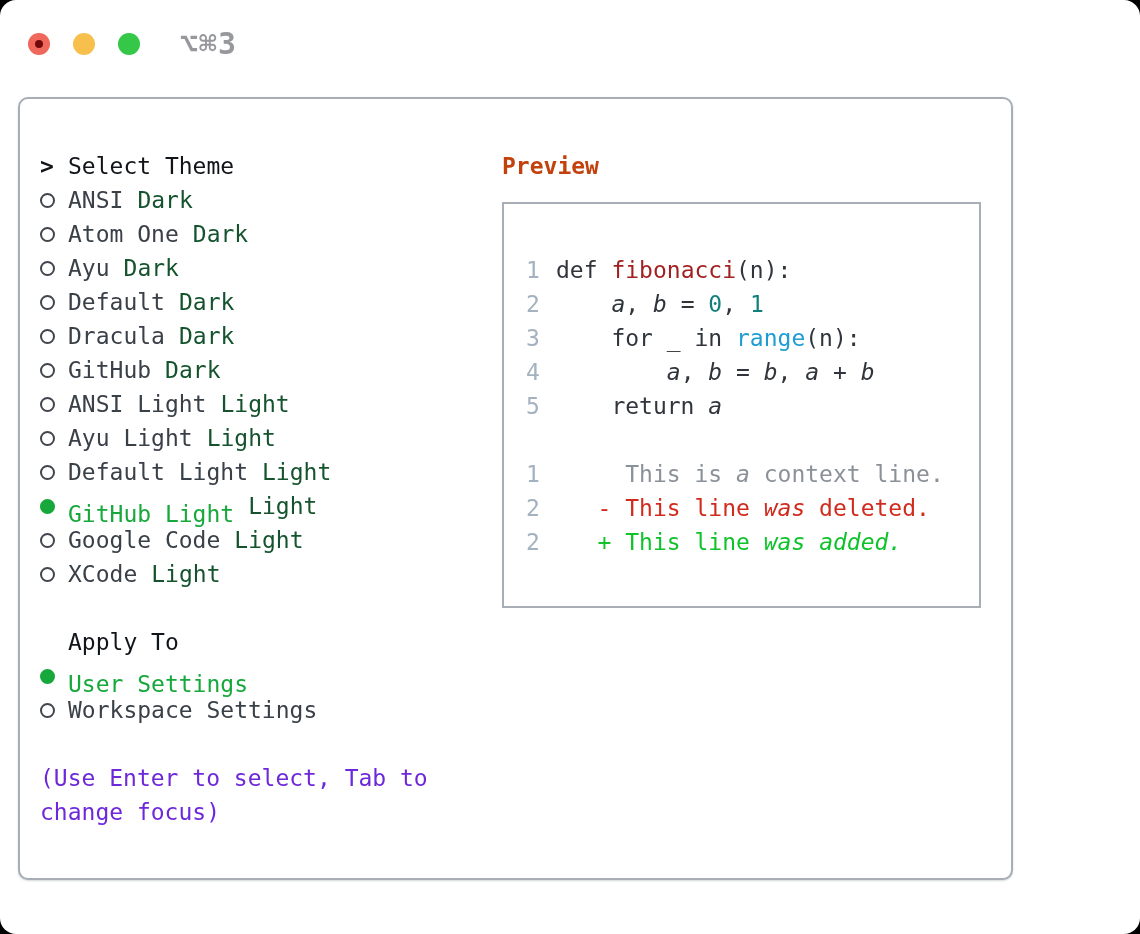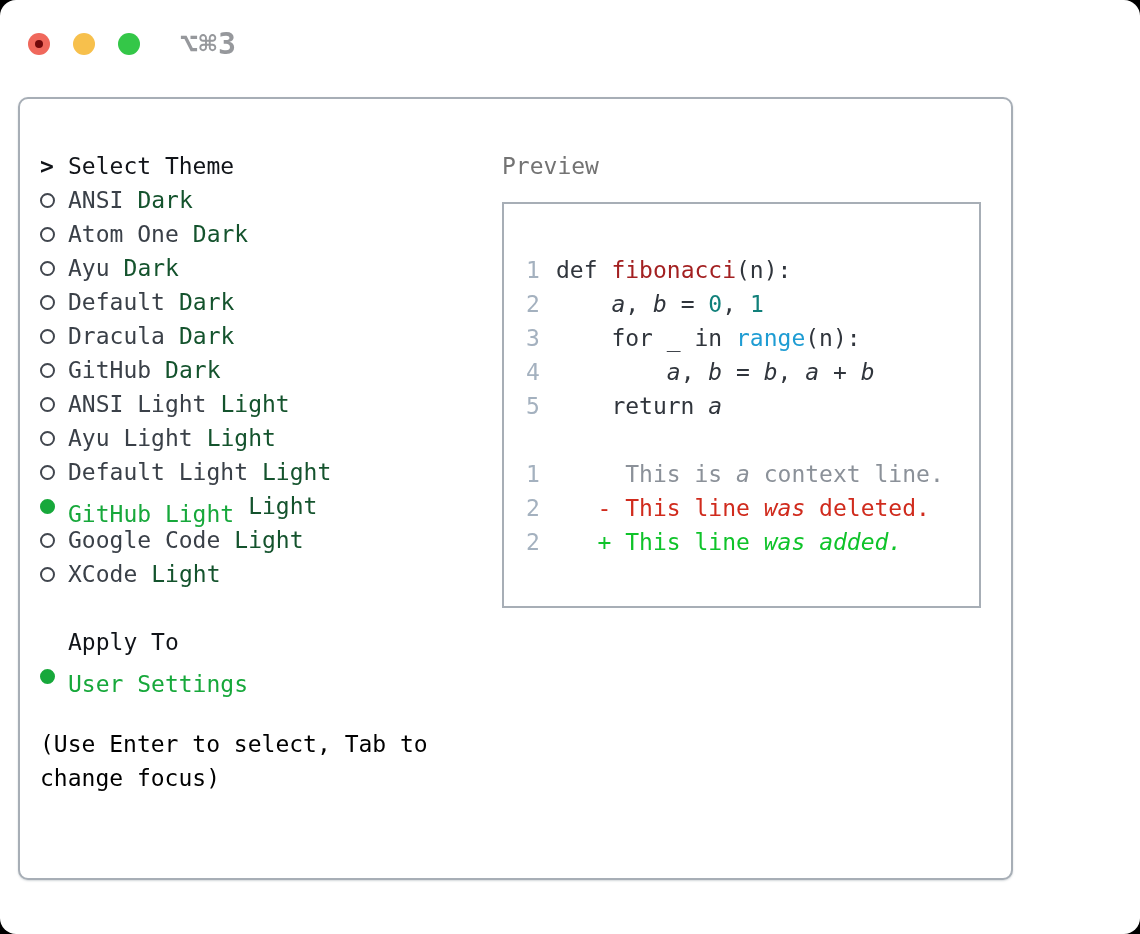--- a/index.html
+++ b/index.html
@@ -35,25 +35,25 @@
     width:15px;height:15px;box-sizing:border-box;border:2px solid #41464e;border-radius:50%;
     margin-right:13px;flex:none;
   }
   .radio.sel{background:#17a83b;border-color:#17a83b;}
   .hdr{font-weight:normal;color:#111419;}
   .t-name{color:#3a4048;}
   .t-name.green{color:#17a83b;margin-top:16px;}
   .t-variant{color:#14532d;margin-left:14px;}
   .gap-row{height:34px;}
   .hint{
-    margin-top:34px;width:440px;font-size:23px;line-height:34px;color:#000000;
+    margin-top:34px;width:440px;font-size:23px;line-height:34px;color:#6d28d9;
     white-space:normal;word-break:normal;
   }
   
-  .preview-title{height:34px;line-height:34px;font-size:23px;font-weight:normal;color:#737373;}
+  .preview-title{height:34px;line-height:34px;font-size:23px;font-weight:bold;color:#c2410c;}
   .preview-box{
     margin-top:19px;width:479px;height:406px;box-sizing:border-box;
     border:2px solid #a7aeb6;background:#fff;padding:49px 0 0 22px;overflow:hidden;
   }
   .code-line{height:34px;line-height:34px;font-size:23px;white-space:pre;display:flex;}
   .line-num{width:30px;flex:none;color:#a4b1bf;}
   .cl-code{color:#30353c;}
   .cl-ctx{color:#8b9199;}
   .cl-del{color:#d02b1d;}
   .cl-add{color:#0fc32a;}
@@ -101,20 +101,21 @@
 
       <div class="gap-row"></div>
 
       <div class="row">
         <span class="prefix"></span>
         <span class="hdr">Apply To</span>
       </div>
 
       <div id="apply-list">
           <div class="row"><span class="radio sel"></span><span class="t-name green">User Settings</span></div>
+          <div class="row"><span class="radio"></span><span class="t-name">Workspace Settings</span></div>
         </div>
 
       <div class="hint">(Use Enter to select, Tab to change focus)</div>
     </div>
 
     <div class="right-col">
       <div class="preview-title">Preview</div>
       <div class="preview-box">
         <div id="preview-code">
             <div class="code-line cl-code"><span class="line-num">1</span><span class="tk-plain">def </span><span class="tk-func">fibonacci</span><span class="tk-plain">(n):</span></div>

